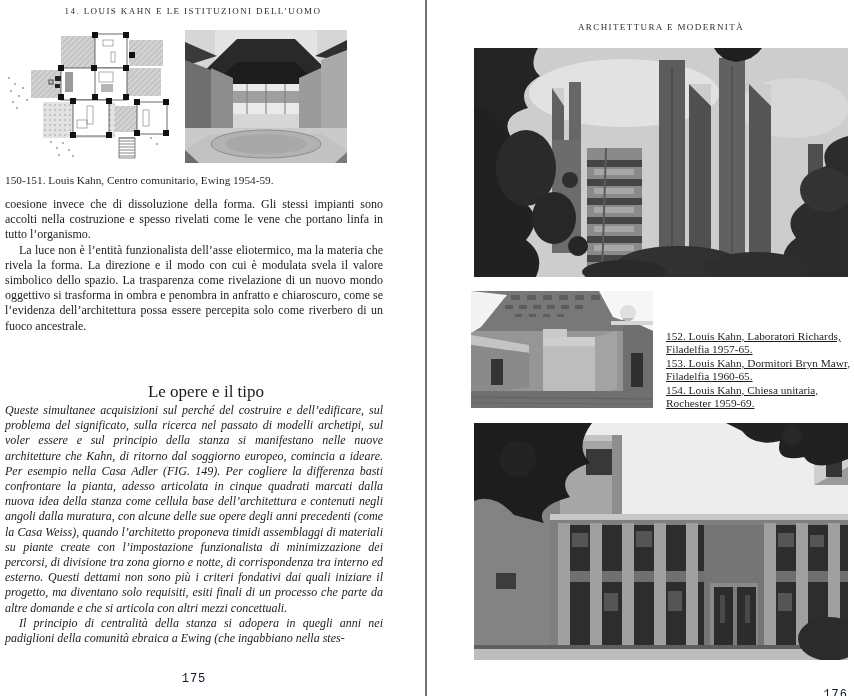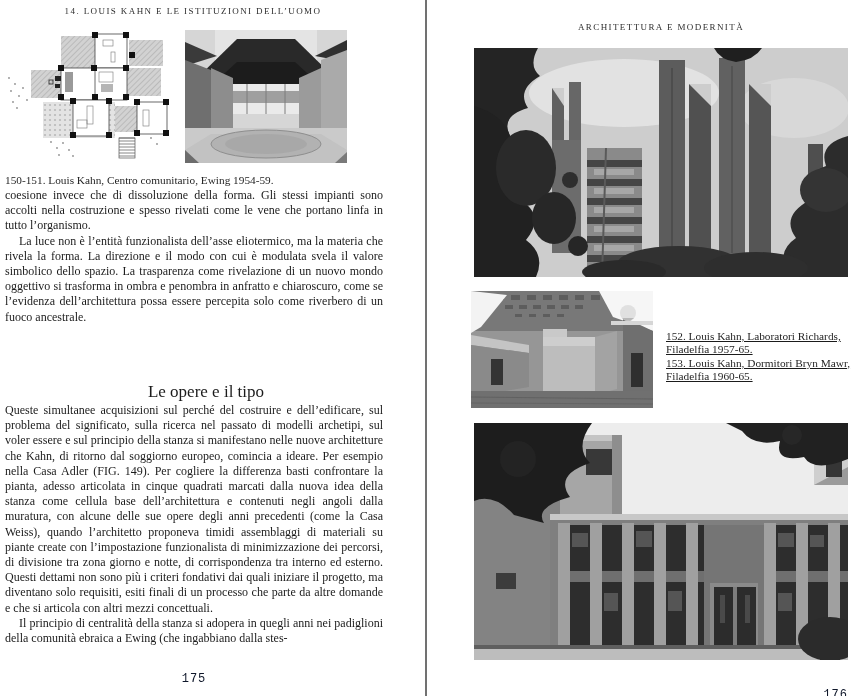--- a/index.html
+++ b/index.html
@@ -183,30 +183,30 @@
         <polygon points="0,120 26,104 136,104 162,120 162,133 0,133" fill="#c2c2c2"></polygon>
         <ellipse cx="81" cy="114" rx="55" ry="14" fill="#b2b2b2" stroke="#8e8e8e" stroke-width="1"></ellipse>
         <ellipse cx="81" cy="114" rx="41" ry="10" fill="#a8a8a8"></ellipse>
         <polygon points="0,120 14,133 0,133" fill="#6c6c6c"></polygon>
         <polygon points="162,122 150,133 162,133" fill="#7a7a7a"></polygon>
       </svg>
     </div>
 
     <div class="abs caption" style="left:5px;top:174px;width:376px;">150-151. Louis Kahn, Centro comunitario, Ewing 1954-59.</div>
 
-    <div class="abs bodytext" style="left:5px;top:188px;width:378px;">
+    <div class="abs bodytext" style="left:5px;top:197px;width:378px;">
       <p>coesione invece che di dissoluzione della forma. Gli stessi impianti sono accolti nella costruzione e spesso rivelati come le vene che portano linfa in tutto l’organismo.</p>
       <p class="indent">La luce non è l’entità funzionalista dell’asse eliotermico, ma la materia che rivela la forma. La direzione e il modo con cui è modulata svela il valore simbolico dello spazio. La trasparenza come rivelazione di un nuovo mondo oggettivo si trasforma in ombra e penombra in anfratto e chiaroscuro, come se l’evidenza dell’architettura possa essere percepita solo come riverbero di un fuoco ancestrale.</p>
     </div>
 
     <h2 class="abs section-heading" style="left:5px;top:370px;width:378px;">Le opere e il tipo</h2>
 
-    <div class="abs bodytext" style="left:5px;top:403px;width:378px;">
+    <div class="abs bodytext" style="left:5px;top:403px;width:378px;font-style:italic;">
       <p>Queste simultanee acquisizioni sul perché del costruire e dell’edificare, sul problema del significato, sulla ricerca nel passato di modelli archetipi, sul voler essere e sul principio della stanza si manifestano nelle nuove architetture che Kahn, di ritorno dal soggiorno europeo, comincia a ideare. Per esempio nella Casa Adler (FIG. 149). Per cogliere la differenza basti confrontare la pianta, adesso articolata in cinque quadrati marcati dalla nuova idea della stanza come cellula base dell’architettura e contenuti negli angoli dalla muratura, con alcune delle sue opere degli anni precedenti (come la Casa Weiss), quando l’architetto proponeva timidi assemblaggi di materiali su piante create con l’impostazione funzionalista di minimizzazione dei percorsi, di divisione tra zona giorno e notte, di corrispondenza tra interno ed esterno. Questi dettami non sono più i criteri fondativi dai quali iniziare il progetto, ma diventano solo requisiti, esiti finali di un processo che parte da altre domande e che si articola con altri mezzi concettuali.</p>
-      <p class="indent">Il principio di centralità della stanza si adopera in quegli anni nei padiglioni della comunità ebraica a Ewing (che ingabbiano dalla stes-</p>
+      <p class="indent">Il principio di centralità della stanza si adopera in quegli anni nei padiglioni della comunità ebraica a Ewing (che ingabbiano nella stes-</p>
     </div>
 
     <div class="abs pagenum" style="left:5px;top:672px;width:378px;">175</div>
   </div>
 
   <div class="divider"></div>
 
   <div class="abs" style="left:427px;top:16px;width:427px;height:696px;">
 
     <div class="abs running-head" style="left:47px;top:6px;width:374px;">ARCHITETTURA E MODERNITÀ</div>
@@ -316,20 +316,21 @@
 
         <rect x="0" y="100" width="182" height="17" fill="#707070"></rect>
         <line x1="0" y1="106" x2="182" y2="108" stroke="#616161" stroke-width="1"></line>
         <line x1="0" y1="112" x2="182" y2="113" stroke="#646464" stroke-width="1"></line>
       </svg>
     </div>
 
     <div class="abs" style="left:239px;top:314px;width:186px;text-decoration:underline;">
       <p class="caption" style="margin:0;">152. Louis Kahn, Laboratori Richards, Filadelfia 1957-65.</p>
       <p class="caption" style="margin:0;">153. Louis Kahn, Dormitori Bryn Mawr, Filadelfia 1960-65.</p>
+      <p class="caption" style="margin:0;">154. Louis Kahn, Chiesa unitaria, Rochester 1959-69.</p>
     </div>
 
     <div class="abs fig" style="left:47px;top:407px;width:374px;height:237px;">
       <svg viewBox="0 0 374 237">
         <rect width="374" height="237" fill="#ededed"></rect>
 
         <rect x="0" y="62" width="92" height="164" fill="#838383"></rect>
         <rect x="0" y="58" width="92" height="5" fill="#a8a8a8"></rect>
         <rect x="22" y="150" width="20" height="16" fill="#3c3c3c"></rect>
 

